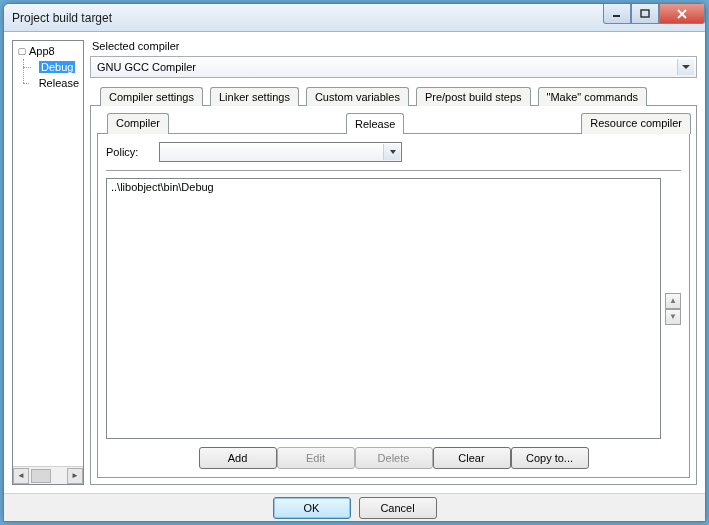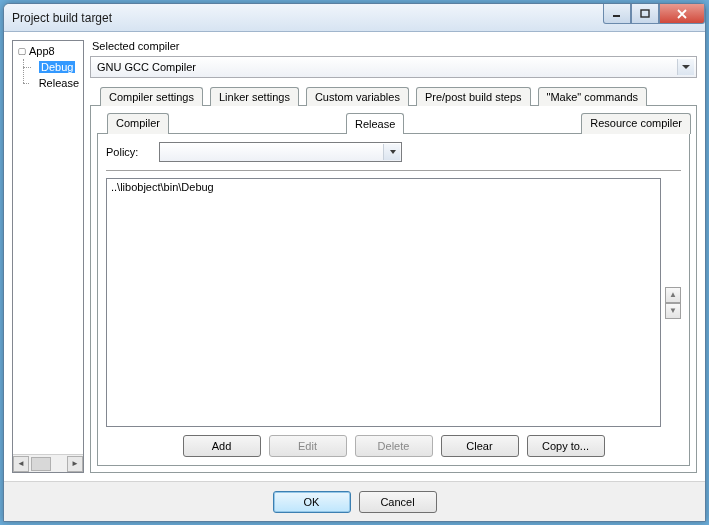--- a/index.html
+++ b/index.html
@@ -56,25 +56,25 @@
 .policy-select span { position: relative; z-index: 1; }
 
 .divider { height: 2px; border-top: 1px solid #a0a0a0; border-bottom: 1px solid #fff; margin: 2px 0 6px 0; }
 
 .listbox-wrap { flex: 1; display: flex; gap: 4px; }
 .listbox { flex: 1; border: 1px solid #828790; background: #fff; padding: 2px 4px; overflow: auto; }
 .list-item { height: 15px; }
 .updown { width: 16px; display: flex; flex-direction: column; justify-content: center; gap: 0; }
 .udbtn { width: 16px; height: 16px; border: 1px solid #a0a0a0; background: linear-gradient(#f8f8f8,#e4e4e4); display: flex; align-items: center; justify-content: center; font-size: 8px; color: #777; }
 
-.btnrow { display: flex; justify-content: center; gap: 8px; margin-top: 8px; }
+.btnrow { display: flex; justify-content: center; gap: 0; margin-top: 8px; }
 .btn { width: 78px; height: 22px; border: 1px solid #707070; background: linear-gradient(#f6f6f6,#e4e4e4); border-radius: 3px; display: flex; align-items: center; justify-content: center; cursor: default; }
 .btn.disabled { color: #888; border-color: #b0b0b0; }
 
-.footer { height: 40px; border-top: 1px solid #d4d4d4; display: flex; align-items: center; justify-content: center; gap: 8px; background: #f0f0f0; }
+.footer { height: 28px; border-top: 1px solid #d4d4d4; display: flex; align-items: center; justify-content: center; gap: 8px; background: #f0f0f0; }
 .btn-ok { width: 78px; height: 22px; border: 1px solid #3c7fb1; background: linear-gradient(#eaf6fd,#bee6fd); border-radius: 3px; display: flex; align-items: center; justify-content: center; box-shadow: 0 0 0 1px #94c7e8 inset; }
 .btn-cancel { width: 78px; height: 22px; border: 1px solid #707070; background: linear-gradient(#f6f6f6,#e4e4e4); border-radius: 3px; display: flex; align-items: center; justify-content: center; }
 </style>
 </head>
 <body>
 
 <div class="window">
   <div class="titlebar">
     <span class="titlebar-text">Project build target</span>
     <div class="titlebar-buttons">

